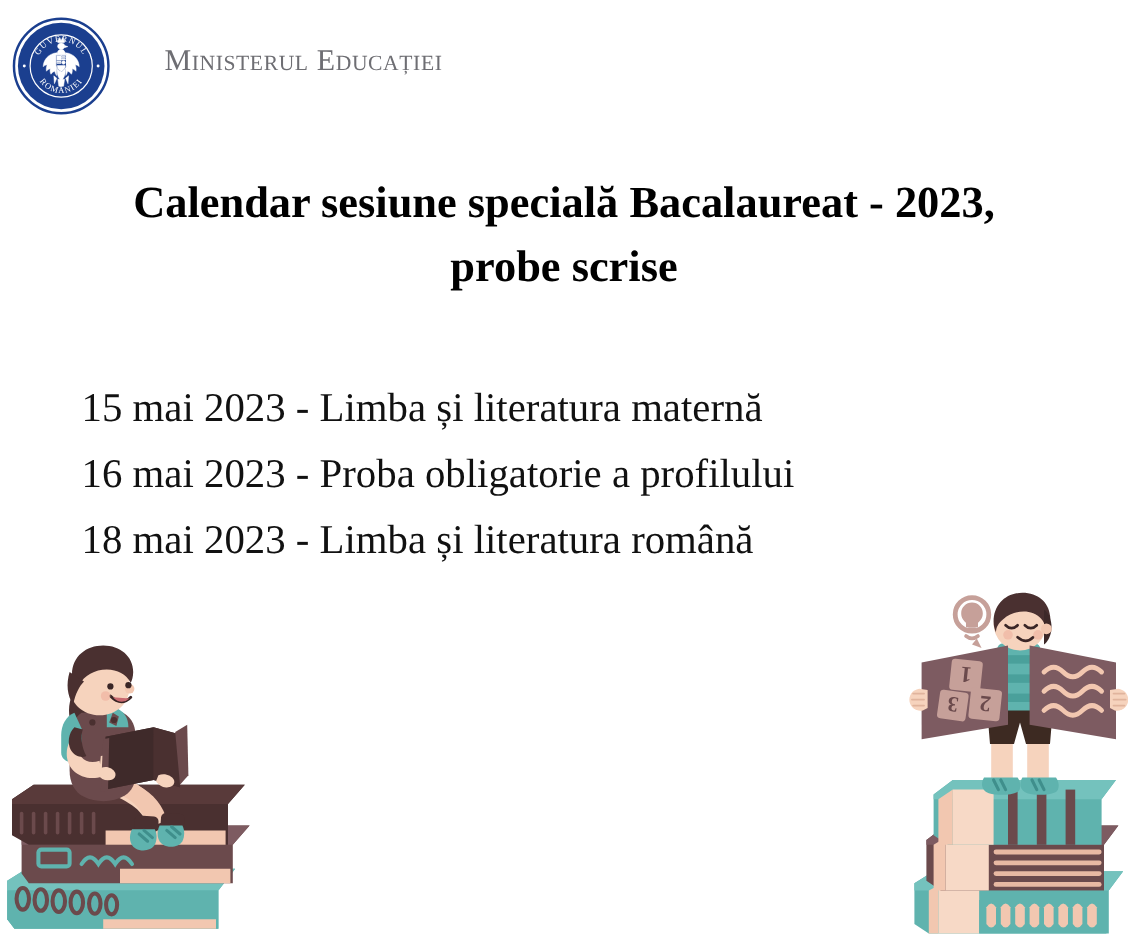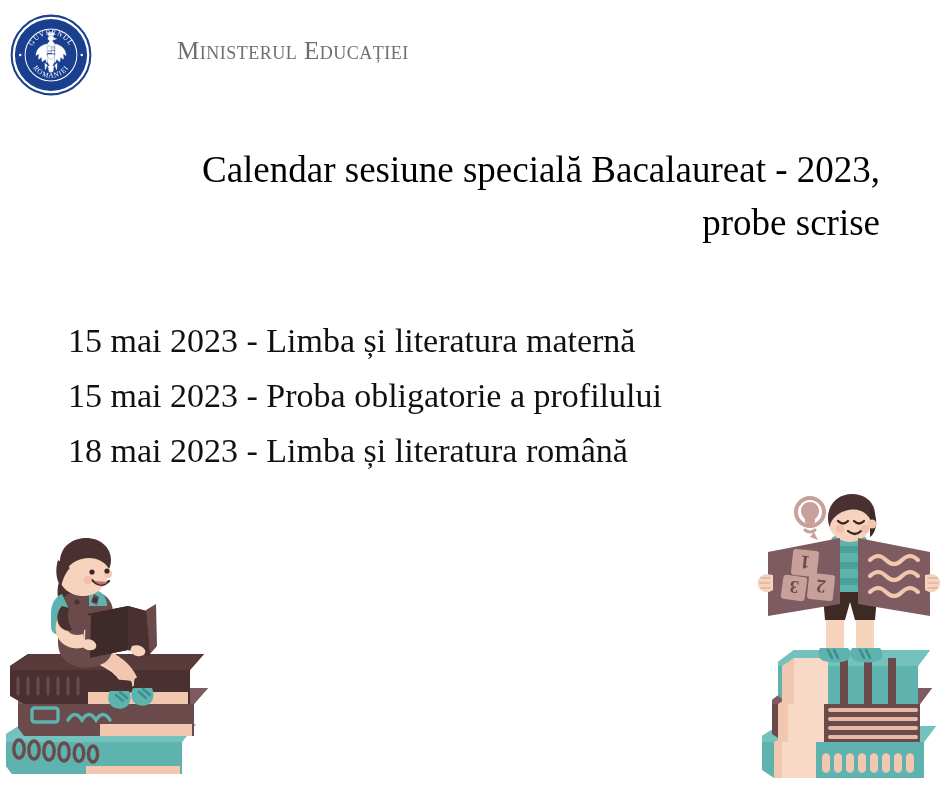--- a/index.html
+++ b/index.html
@@ -35,32 +35,31 @@
     position: absolute;
     left: 137px;
     top: 36px;
     font-family: "Liberation Serif", serif;
     font-size: 25px;
     letter-spacing: 0.5px;
     color: #6e6e73;
     font-variant: small-caps;
     white-space: nowrap;
     line-height: 30px;
-    margin-left: 40px;
   }
 
   
   #page-title {
     position: absolute;
     left: 60px;
     top: 143px;
     width: 820px;
-    text-align: right;
+    text-align: center;
     font-family: "Liberation Serif", serif;
-    font-weight: normal;
+    font-weight: bold;
     font-size: 37px;
     line-height: 53px;
     color: #000000;
   }
 
   
   #schedule-list {
     position: absolute;
     left: 68px;
     top: 313px;
@@ -151,21 +150,21 @@
   <div id="ministry-name">Ministerul Educației</div>
 </div>
 
 <div id="page-title">
   <div>Calendar sesiune specială Bacalaureat - 2023,</div>
   <div>probe scrise</div>
 </div>
 
 <div id="schedule-list">
   <div class="schedule-item">15 mai 2023 - Limba și literatura maternă</div>
-  <div class="schedule-item">15 mai 2023 - Proba obligatorie a profilului</div>
+  <div class="schedule-item">16 mai 2023 - Proba obligatorie a profilului</div>
   <div class="schedule-item">18 mai 2023 - Limba și literatura română</div>
 </div>
 
 <div id="illustration-left">
   <svg viewBox="0 0 224 260" width="224" height="260" aria-hidden="true">
 
     <path d="M6 206 L22 196 L196 196 L182 214 L182 246 L12 246 L6 238 Z" fill="#5fb3ae"></path>
     <path d="M6 206 L22 196 L196 196 L182 214 L6 214 Z" fill="#74c2bd"></path>
     <path d="M6 214 L182 214 L182 246 L12 246 L6 238 Z" fill="#5fb3ae"></path>
     <path d="M86 238 L180 238 L180 246 L86 246 Z" fill="#f2c7b0"></path>

